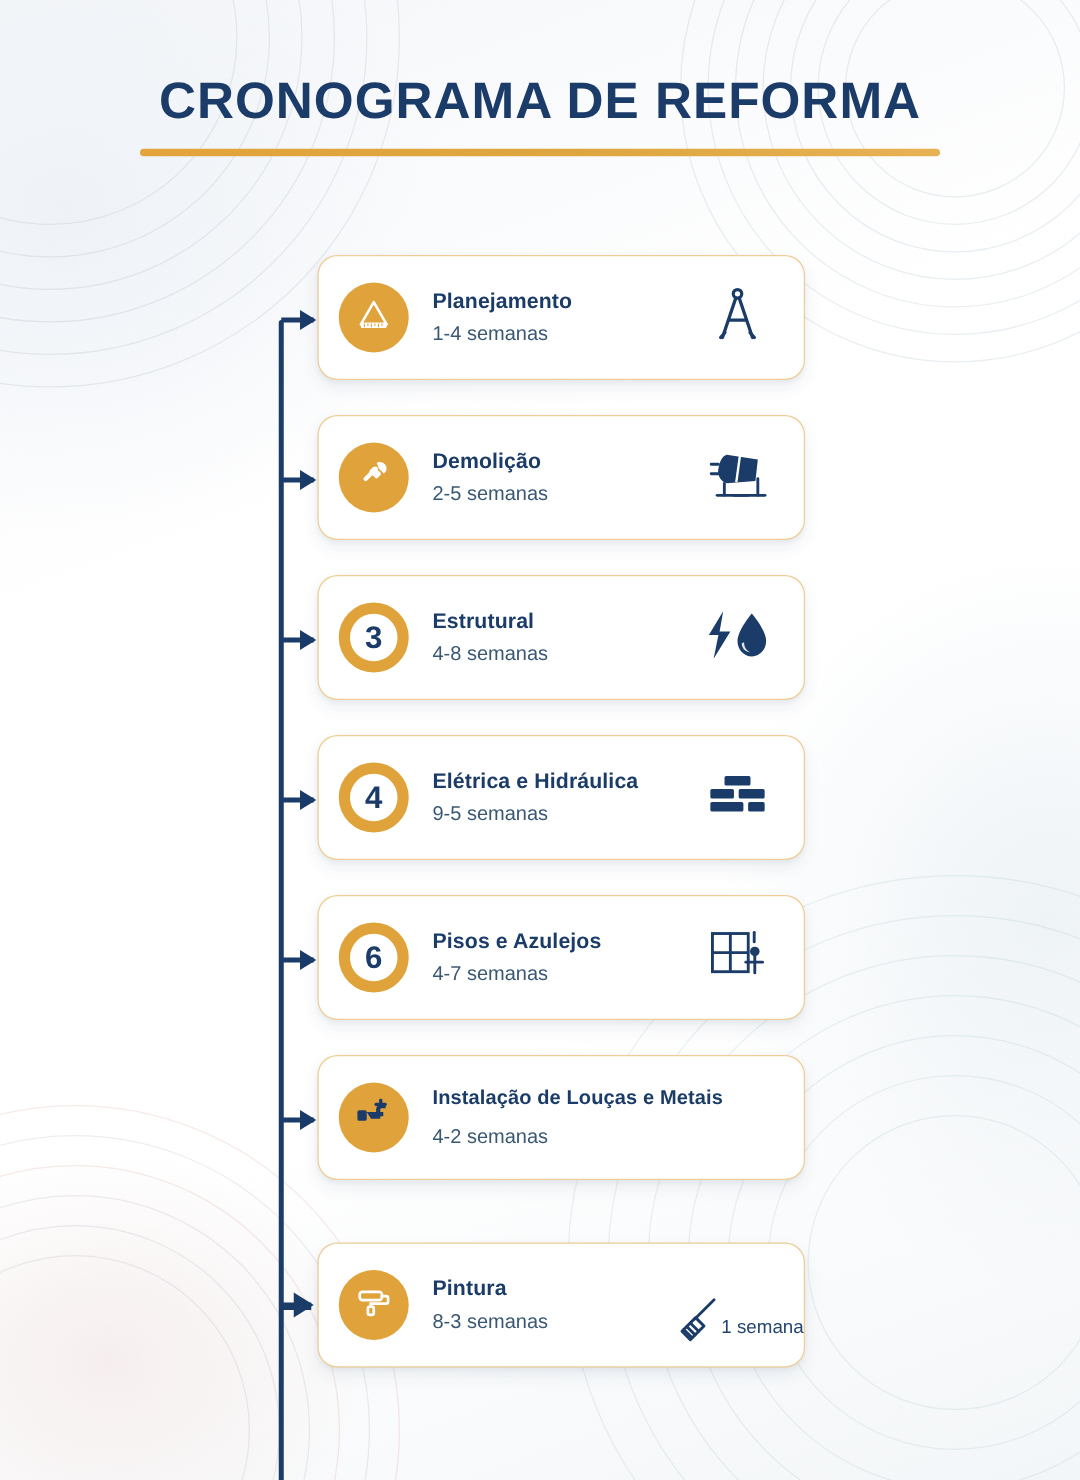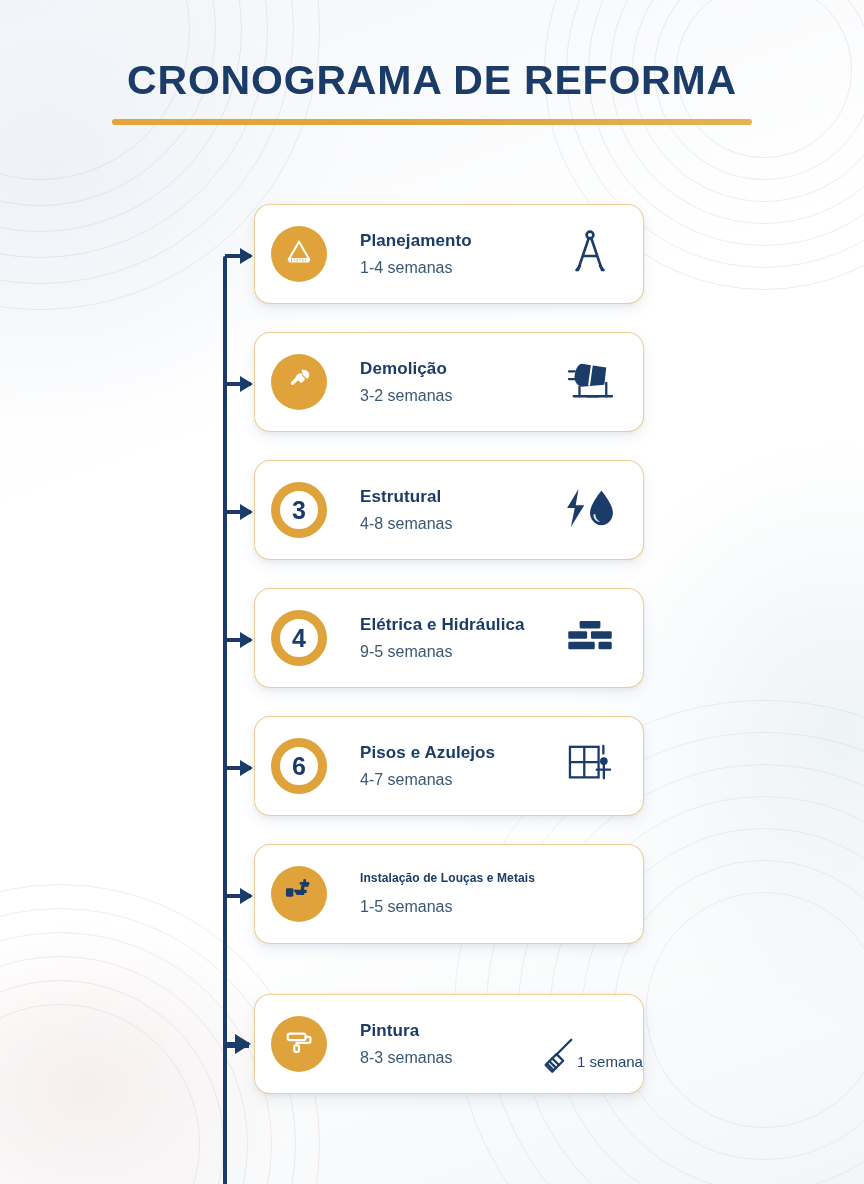--- a/index.html
+++ b/index.html
@@ -172,33 +172,33 @@
   }
   .badge-num {
     font-size: 25px;
     font-weight: bold;
     line-height: 1;
     color: #1b3b68;
   }
 
   .labels {
     flex: 1 1 auto;
-    padding-left: 33px;
+    padding-left: 19px;
     min-width: 0;
   }
 
   .step-title {
     font-size: 17px;
     font-weight: bold;
     color: #1b3b68;
     letter-spacing: 0.1px;
     line-height: 1.25;
     white-space: nowrap;
   }
-  .step-title.sm { font-size: 12px; }
+  .step-title.sm { font-size: 16px; }
 
   .step-duration {
     margin-top: 6px;
     font-size: 16px;
     color: #3a5874;
     line-height: 1.25;
   }
   .step-duration.sm { margin-top: 11px; }
 
   .right-icon {
@@ -350,21 +350,21 @@
         <span>
           <svg width="30" height="30" viewBox="0 0 32 32" fill="none">
             <path d="M18.5 5.5 C22 4 26 6 26.8 9.4 C27.3 11.6 26.4 13.6 24.6 14.8 L20.5 10.7 Z" fill="#fff"></path>
             <rect x="16.2" y="8.4" width="9.4" height="6.4" rx="1.6" transform="rotate(45 16.2 8.4)" fill="#fff"></rect>
             <rect x="6.5" y="19.5" width="16" height="3.6" rx="1.8" transform="rotate(-45 6.5 19.5)" fill="#fff"></rect>
           </svg>
         </span>
       </div>
       <div class="labels">
         <div class="step-title">Demolição</div>
-        <div class="step-duration">3-2 semanas</div>
+        <div class="step-duration">2-5 semanas</div>
       </div>
       <div class="right-icon">
         <span>
           <svg width="52" height="44" viewBox="0 0 54 46" fill="none" stroke="#1b3b68" stroke-width="2.4">
             <path d="M18 6 L44 10 L42 28 L18 30 C12 28 10 22 11 18 C12 12 14 7 18 6 Z" fill="#1b3b68" stroke="none"></path>
             <path d="M29 7 L26 29" stroke="#fff" stroke-width="2"></path>
             <path d="M5 14 L11 14 M5 22 L11 22" stroke-linecap="round"></path>
             <path d="M16 30 L16 40 M44 26 L44 40" stroke-linecap="round"></path>
             <path d="M10 40 L50 40" stroke-linecap="round"></path>
             <path d="M24 40 L36 40" stroke-linecap="round"></path>
@@ -457,21 +457,21 @@
           <svg width="30" height="28" viewBox="0 0 32 30" fill="#1b3b68">
             <rect x="2" y="11" width="8" height="9" rx="1.6"></rect>
             <path d="M10 12.5 h8 v-2.2 c0-2.6 2.1-4.6 4.8-4.6 h3.4 v3.6 h-3.4 c-0.7 0-1.2 0.5-1.2 1.1 v2.1 h2.6 v3.6 h-2.6 v2.2 h-8 Z"></path>
             <rect x="16.6" y="4.4" width="10.6" height="2.9" rx="1.4"></rect>
             <rect x="20.6" y="1" width="2.8" height="5" rx="1.2"></rect>
           </svg>
         </span>
       </div>
       <div class="labels">
         <div class="step-title sm">Instalação de Louças e Metais</div>
-        <div class="step-duration sm">1-5 semanas</div>
+        <div class="step-duration sm">4-2 semanas</div>
       </div>
       <div class="right-icon">
         <div class="right-icon-caption"></div>
       </div>
     </div>
   </div>
 
   <div class="step last">
     <div class="arrow"></div>
     <div class="card">

